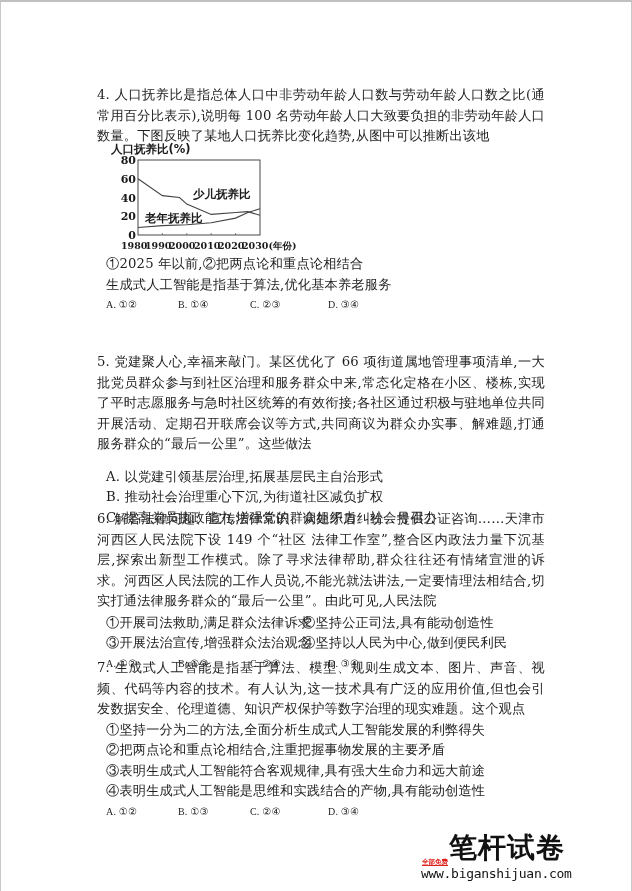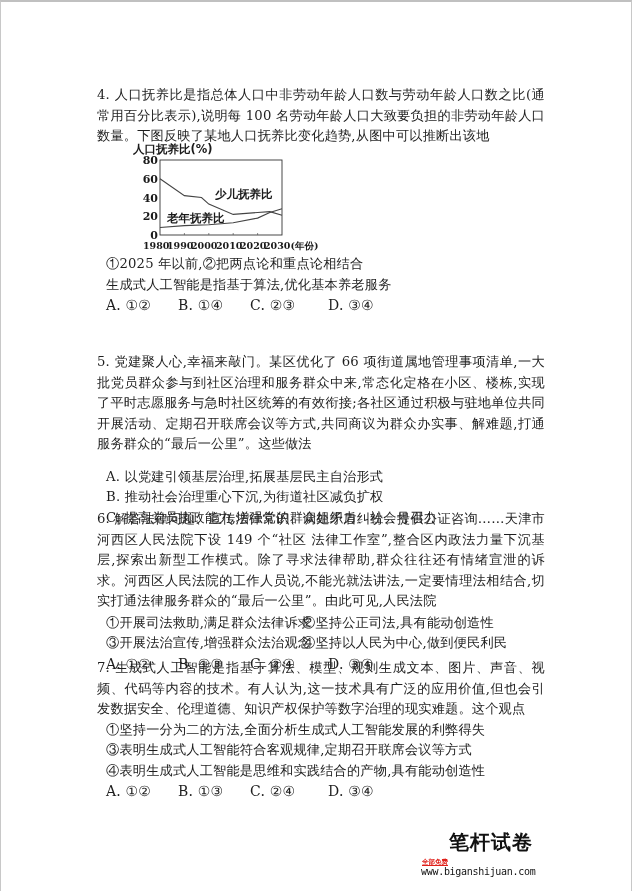--- a/index.html
+++ b/index.html
@@ -8,37 +8,37 @@
       font-family: "DejaVu Serif", "Liberation Serif", serif;
       color: #1e1e1e;
     }
     .page {
       position: absolute; left: 0; top: 0; width: 630px; height: 889px;
       border: 1px solid #c8c8c8; border-top: 2px solid #c0c0c0; background: #fff;
     }
     .block { position: absolute; left: 96px; width: 448px; font-size: 13.2px; line-height: 20.5px; letter-spacing: 0.2px; }
     .para { margin: 0; text-align: justify; }
     .opt { margin: 0; padding-left: 9px; white-space: nowrap; }
-    .choices { margin: 0; padding-left: 9px; white-space: nowrap; font-size: 14px; }
+    .choices { margin: 0; padding-left: 9px; white-space: nowrap; font-size: 10px; font-family: Liberation Serif, serif; }
     .choices span { display: inline-block; }
     .choices .c0 { width: 72px; }
     .choices .c1 { width: 72px; }
     .choices .c2 { width: 78px; }
     .row2 { padding-left: 9px; white-space: nowrap; display: flex; }
     .row2 span { display: inline-block; }
     .row2 .left { width: 196px; }
 
     
-    .chart { position: absolute; left: 132px; top: 138px; width: 190px; height: 118px; }
+    .chart { position: absolute; left: 110px; top: 138px; width: 190px; height: 118px; }
     .chart svg { display: block; }
 
     .watermark { position: absolute; left: 418px; top: 831px; width: 160px; height: 52px; }
-    .wm-title { position: absolute; left: 30px; top: -4px; font-family: "DejaVu Sans", sans-serif; font-size: 20px; font-weight: bold; color: #111; letter-spacing: 1px; white-space: nowrap; }
+    .wm-title { position: absolute; left: 30px; top: -4px; font-family: "DejaVu Sans", sans-serif; font-size: 28px; font-weight: bold; color: #111; letter-spacing: 1px; white-space: nowrap; }
     .wm-free { position: absolute; left: 3px; top: 25px; font-family: "DejaVu Sans", sans-serif; font-size: 6.5px; color: #e0201a; font-weight: bold; white-space: nowrap; }
-    .wm-url { position: absolute; left: 2px; top: 33px; font-family: "DejaVu Sans Mono", "Liberation Mono", monospace; font-size: 10px; color: #111; white-space: nowrap; letter-spacing: -0.3px; }
+    .wm-url { position: absolute; left: 2px; top: 33px; font-family: "DejaVu Sans Mono", "Liberation Mono", monospace; font-size: 13px; color: #111; white-space: nowrap; letter-spacing: -0.3px; }
   </style>
 </head>
 <body>
 
 <div class="page">
 
   <div class="block" style="top:83px;">
     <p class="para">4. 人口抚养比是指总体人口中非劳动年龄人口数与劳动年龄人口数之比(通常用百分比表示),说明每 100 名劳动年龄人口大致要负担的非劳动年龄人口数量。下图反映了某地人口抚养比变化趋势,从图中可以推断出该地</p>
   </div>
 
@@ -101,21 +101,22 @@
       <span>④坚持以人民为中心,做到便民利民</span>
     </div>
     <p class="choices">
       <span class="c0">A. ①②</span><span class="c1">B. ①③</span><span class="c2">C. ②④</span><span>D. ③④</span>
     </p>
   </div>
 
   <div class="block" style="top:656px;">
     <p class="para">7. 生成式人工智能是指基于算法、模型、规则生成文本、图片、声音、视频、代码等内容的技术。有人认为,这一技术具有广泛的应用价值,但也会引发数据安全、伦理道德、知识产权保护等数字治理的现实难题。这个观点</p>
     <p class="opt">①坚持一分为二的方法,全面分析生成式人工智能发展的利弊得失</p>
-    <p class="opt">③表明生成式人工智能符合客观规律,定期召开联席会议等方式</p>
+    <p class="opt">②把两点论和重点论相结合,注重把握事物发展的主要矛盾</p>
+    <p class="opt">③表明生成式人工智能符合客观规律,具有强大生命力和远大前途</p>
     <p class="opt">④表明生成式人工智能是思维和实践结合的产物,具有能动创造性</p>
     <p class="choices">
       <span class="c0">A. ①②</span><span class="c1">B. ①③</span><span class="c2">C. ②④</span><span>D. ③④</span>
     </p>
   </div>
 
   <div class="watermark">
     <div class="wm-title">笔杆试卷</div>
     <div class="wm-free" style="color: rgb(224, 32, 26); text-decoration: underline;">全部免费</div>
     <div class="wm-url">www.biganshijuan.com</div>

